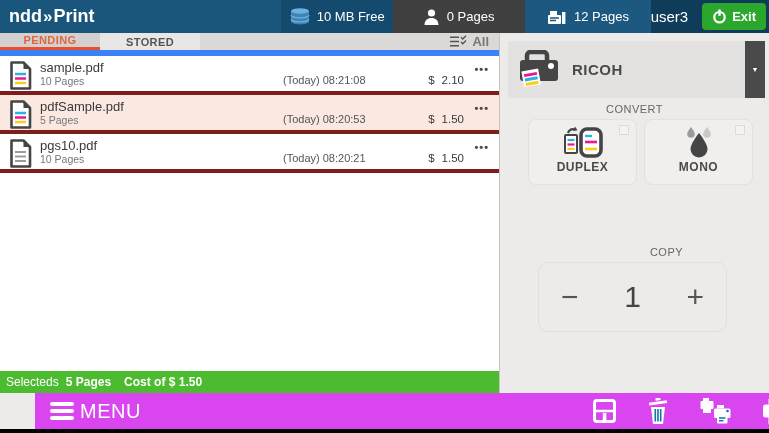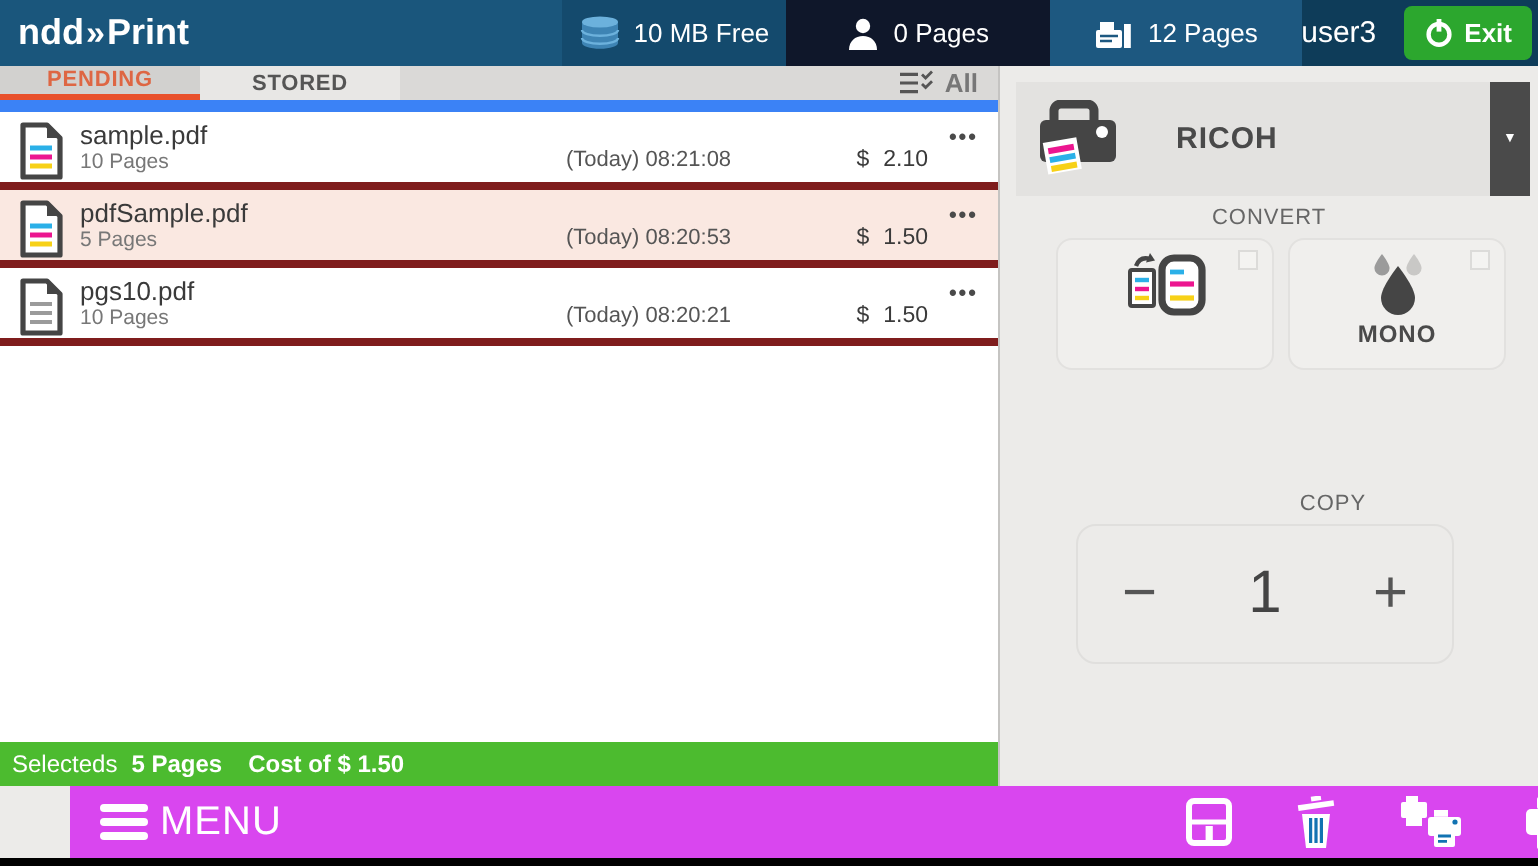--- a/index.html
+++ b/index.html
@@ -7,21 +7,21 @@
   .app { position:relative; width:769px; height:433px; background:#ECEBE9;
          font-family:"Liberation Sans", sans-serif; }
 
   
   .topbar { position:absolute; top:0; left:0; width:769px; height:33px; background:#0E3C59; display:flex; color:#fff; }
   .seg { display:flex; align-items:center; }
   .seg-logo { width:285px; background:#1A567C; padding-left:9px; }
   .logo { font-weight:bold; font-size:18px; display:flex; align-items:baseline; color:#fff; }
   .logo .chev { font-size:17px; margin:0 1px; }
   .seg-storage { width:113px; background:#144A6D; justify-content:center; gap:7px; font-size:13px; }
-  .seg-quota { width:134px; background:#0f172a; justify-content:center; gap:8px; font-size:13px; }
+  .seg-quota { width:134px; background:#404040; justify-content:center; gap:8px; font-size:13px; }
   .seg-printed { width:127px; background:#1D5880; justify-content:center; gap:8px; font-size:13px; }
   .seg-user { flex:1; justify-content:flex-end; gap:14px; padding-right:3px; font-size:15px; }
   .exit-btn { display:flex; align-items:center; gap:5px; background:#2CA72E; color:#fff; font-weight:bold;
               font-size:13px; height:27px; padding:0 10px; border-radius:4px; border:none; cursor:pointer; }
 
   
   .left-col { position:absolute; top:33px; left:0; width:500px; height:360px; display:flex; flex-direction:column;
               background:#fff; border-right:1px solid #C5C4C2; }
   .tabbar { height:23px; background:#DAD9D7; border-bottom:6px solid #3b82f6; display:flex; flex:none; }
   .tab { width:100px; display:flex; align-items:center; justify-content:center; font-size:11px; font-weight:bold;
@@ -45,21 +45,21 @@
   .selection-bar { height:22px; background:#4CBB2F; color:#fff; display:flex; align-items:center; gap:7px;
                    padding-left:6px; font-size:12px; flex:none; }
   .sel-bold { font-weight:bold; }
   .sel-cost { margin-left:6px; font-weight:bold; }
 
   
   .panel { position:absolute; top:33px; left:500px; width:269px; height:360px; background:#ECEBE9; }
   .selector { position:absolute; top:8px; left:8px; width:257px; height:57px; background:#E3E2E0;
               display:flex; align-items:center; cursor:pointer; }
   .selector-icon { margin-left:10px; display:flex; }
-  .printer-name { margin-left:28px; font-size:15px; font-weight:bold; color:#4A4A4A; letter-spacing:.5px; }
+  .printer-name { margin-left:12px; font-size:15px; font-weight:bold; color:#4A4A4A; letter-spacing:.5px; }
   .drop-strip { margin-left:auto; width:20px; height:57px; background:#4A4A4A; color:#fff; display:flex;
                 align-items:center; justify-content:center; font-size:7px; }
   .section-label { position:absolute; left:0; width:100%; text-align:center; font-size:11px; color:#666; letter-spacing:.5px; }
   .convert-label { top:70px; }
   .cards { position:absolute; top:86px; left:28px; width:225px; display:flex; gap:7px; }
   .card { flex:1; height:66px; background:#F0EFED; border:1px solid #E2E1DF; border-radius:8px; position:relative; cursor:pointer; }
   .card-check { position:absolute; top:5px; right:7px; width:10px; height:10px; border:1px solid #DCDBD9; background:#F4F3F1; }
   .card-icon { display:flex; justify-content:center; align-items:center; margin-top:6px; height:34px; }
   .card-label { text-align:center; font-size:12px; font-weight:bold; color:#4A4A4A; letter-spacing:.5px; }
   .copy-label { top:213px;margin-left:32px; }
@@ -240,20 +240,21 @@
             <rect x="3" y="9" width="12" height="18" rx="1" fill="#fff" stroke="#454545" stroke-width="2"></rect>
             <path d="M5.5 14 h7" stroke="#2BB0E8" stroke-width="2.2"></path>
             <path d="M5.5 18.5 h7" stroke="#EC1690" stroke-width="2.2"></path>
             <path d="M5.5 23 h7" stroke="#F7D117" stroke-width="2.2"></path>
             <rect x="19" y="3" width="20" height="27" rx="6" fill="#fff" stroke="#454545" stroke-width="3.6"></rect>
             <path d="M23 10 h7" stroke="#2BB0E8" stroke-width="2.4"></path>
             <path d="M23 16 h12" stroke="#EC1690" stroke-width="2.6"></path>
             <path d="M23 23 h12" stroke="#F7D117" stroke-width="2.6"></path>
           </svg>
         </div>
+        <div class="card-label">DUPLEX</div>
       </div>
       <div class="card">
         <span class="card-check"></span>
         <div class="card-icon">
           <svg width="36" height="34" viewBox="0 0 36 34">
             <path d="M10 1 C10 1 6.2 5.8 6.2 8 a3.8 3.8 0 0 0 7.6 0 C13.8 5.8 10 1 10 1 Z" fill="#9B9B9B"></path>
             <path d="M26 1 C26 1 22.2 5.8 22.2 8 a3.8 3.8 0 0 0 7.6 0 C29.8 5.8 26 1 26 1 Z" fill="#C9C8C6"></path>
             <path d="M18 7 C18 7 9.5 17.5 9.5 23 a8.5 8.5 0 0 0 17 0 C26.5 17.5 18 7 18 7 Z" fill="#454545"></path>
           </svg>
         </div>

